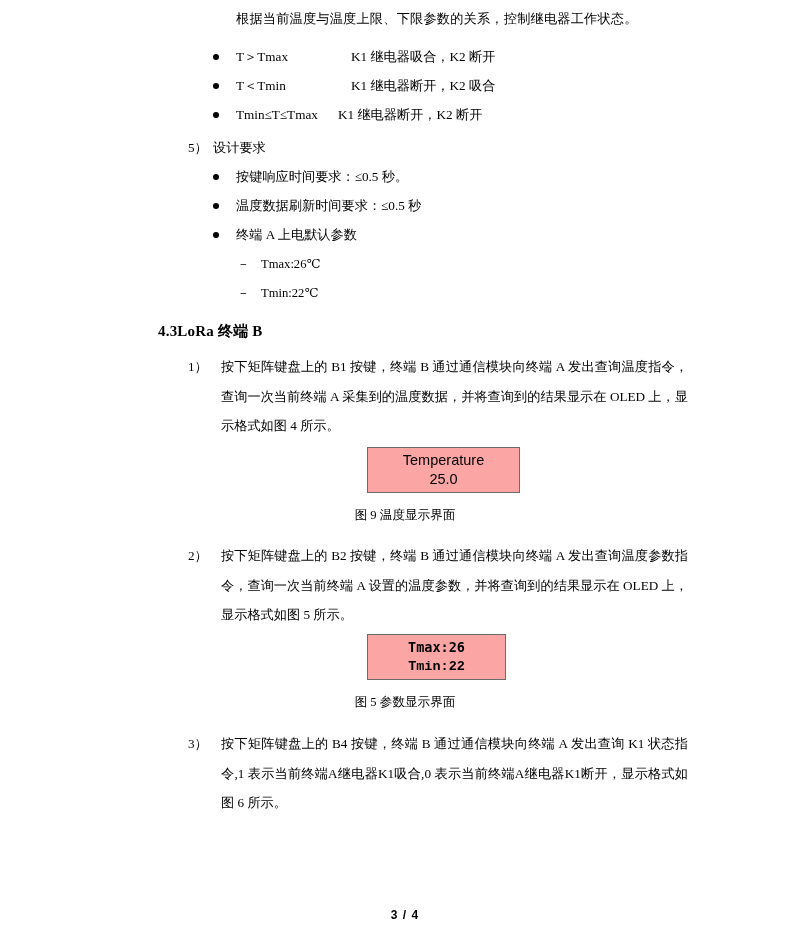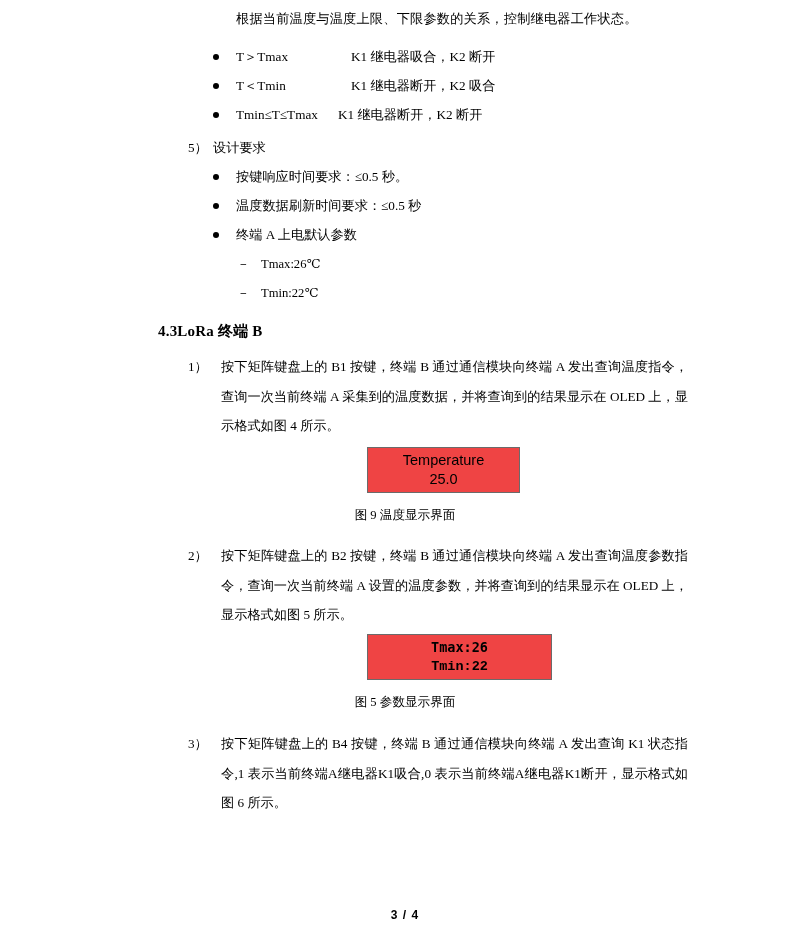--- a/index.html
+++ b/index.html
@@ -162,21 +162,21 @@
     line-height: 29.5px;
     text-align: justify;
     text-justify: inter-ideograph;
   }
 
   
   .fig-box {
     position: absolute;
     box-sizing: border-box;
     border: 1px solid #6b6b6b;
-    background: #ef4444;
+    background: #fca5a5;
     display: flex;
     flex-direction: column;
     align-items: center;
     justify-content: center;
   }
   .fig-box .line1,
   .fig-box .line2 {
     display: block;
     text-align: center;
     white-space: pre;
@@ -287,21 +287,21 @@
     <span class="line1">Temperature</span>
     <span class="line2">25.0</span>
   </div>
   <div class="fig-caption" style="top:505px;">图 9  温度显示界面</div>
 
   <div class="op" style="left:180px; top:541px; width:500px;">
     <span class="op-marker">2）</span>
     <div class="op-body" style="width:467px;">按下矩阵键盘上的 B2 按键，终端 B 通过通信模块向终端 A 发出查询温度参数指令，查询一次当前终端 A 设置的温度参数，并将查询到的结果显示在 OLED 上，显示格式如图 5 所示。</div>
   </div>
 
-  <div class="fig-box fig-mono" style="left:359px; top:634px; width:185px; height:46px;">
+  <div class="fig-box fig-mono" style="left:359px; top:634px; width:139px; height:46px;">
     <span class="line1">Tmax:26</span>
     <span class="line2">Tmin:22</span>
   </div>
   <div class="fig-caption" style="top:692px;">图 5  参数显示界面</div>
 
   <div class="op" style="left:180px; top:729px; width:500px;">
     <span class="op-marker">3）</span>
     <div class="op-body" style="width:467px;">按下矩阵键盘上的 B4 按键，终端 B 通过通信模块向终端 A 发出查询 K1 状态指令,1 表示当前终端A继电器K1吸合,0 表示当前终端A继电器K1断开，显示格式如图 6 所示。</div>
   </div>
 

